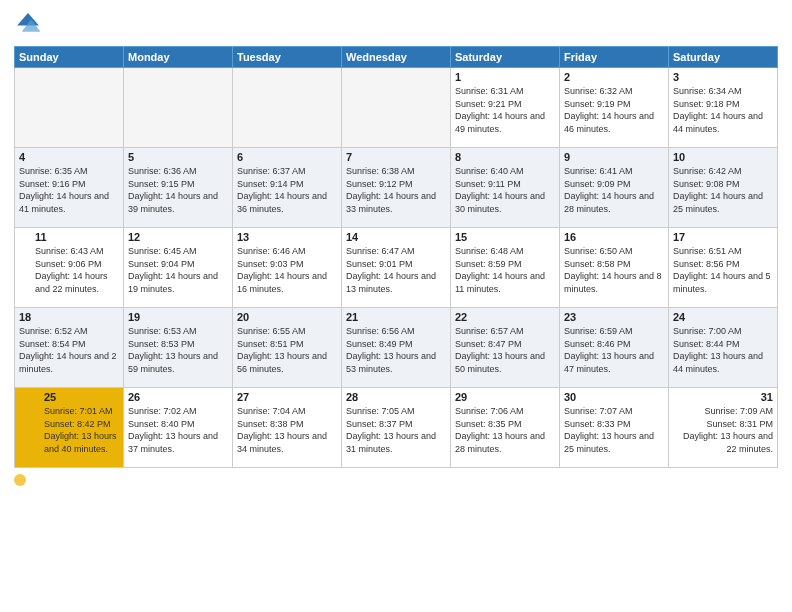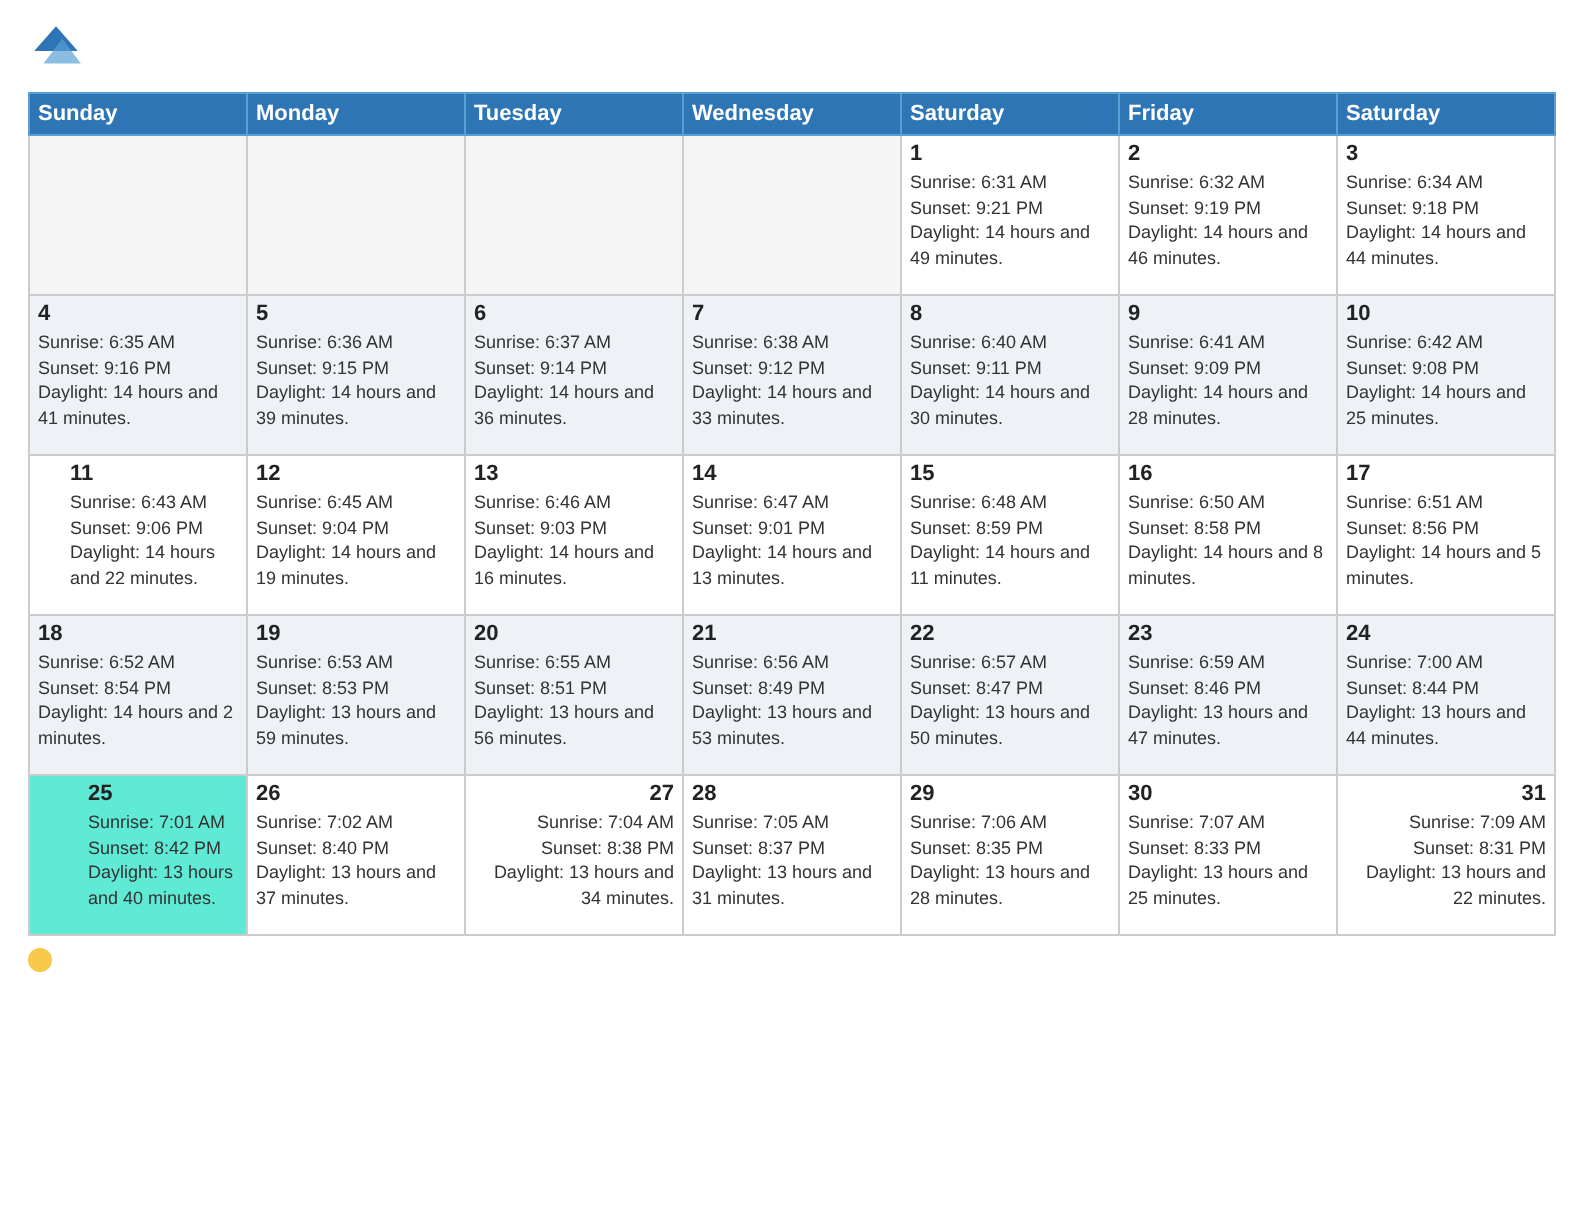--- a/index.html
+++ b/index.html
@@ -249,29 +249,29 @@
           <td style="background: rgb(238, 242, 247);">
             <span class="day-num">23</span>
             <div class="day-info">Sunrise: 6:59 AM<br>Sunset: 8:46 PM<br>Daylight: 13 hours and 47 minutes.</div>
           </td>
           <td style="background: rgb(238, 242, 247);">
             <span class="day-num">24</span>
             <div class="day-info">Sunrise: 7:00 AM<br>Sunset: 8:44 PM<br>Daylight: 13 hours and 44 minutes.</div>
           </td>
         </tr>
         <tr>
-          <td style="background: #5eead4; padding-left: 29px;">
+          <td style="background: #eab308; padding-left: 29px;">
             <span class="day-num">25</span>
             <div class="day-info">Sunrise: 7:01 AM<br>Sunset: 8:42 PM<br>Daylight: 13 hours and 40 minutes.</div>
           </td>
           <td style="background: rgb(255, 255, 255);">
             <span class="day-num">26</span>
             <div class="day-info">Sunrise: 7:02 AM<br>Sunset: 8:40 PM<br>Daylight: 13 hours and 37 minutes.</div>
           </td>
-          <td style="background: rgb(255, 255, 255); text-align: right;">
+          <td style="background: rgb(255, 255, 255);">
             <span class="day-num">27</span>
             <div class="day-info">Sunrise: 7:04 AM<br>Sunset: 8:38 PM<br>Daylight: 13 hours and 34 minutes.</div>
           </td>
           <td style="background: rgb(255, 255, 255);">
             <span class="day-num">28</span>
             <div class="day-info">Sunrise: 7:05 AM<br>Sunset: 8:37 PM<br>Daylight: 13 hours and 31 minutes.</div>
           </td>
           <td style="background: rgb(255, 255, 255);">
             <span class="day-num">29</span>
             <div class="day-info">Sunrise: 7:06 AM<br>Sunset: 8:35 PM<br>Daylight: 13 hours and 28 minutes.</div>

